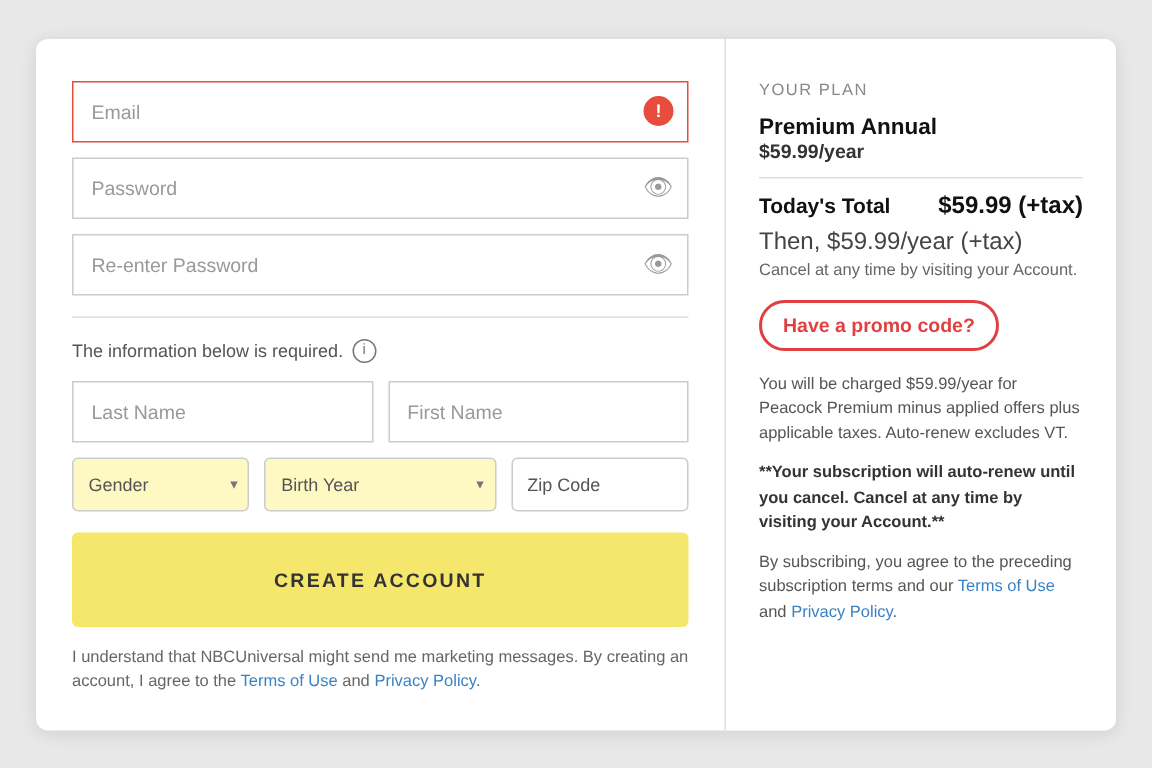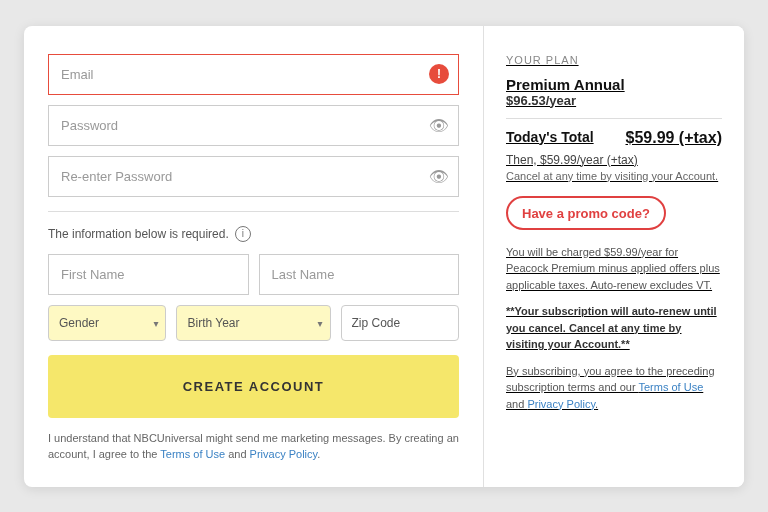--- a/index.html
+++ b/index.html
@@ -187,21 +187,20 @@
     .disclaimer a {
       color: #3b82c4;
       text-decoration: none;
     }
 
     
     .right-panel {
       width: 260px;
       padding: 28px 22px 24px 22px;
       background: #fff;
-      text-decoration: underline;
     }
     .your-plan-label {
       font-size: 11px;
       color: #888;
       letter-spacing: 1px;
       text-transform: uppercase;
       margin-bottom: 10px;
     }
     .plan-row {
       display: flex;
@@ -235,21 +234,21 @@
       font-size: 14px;
       font-weight: 700;
       color: #111;
     }
     .total-amount {
       font-size: 16px;
       font-weight: 700;
       color: #111;
     }
     .then-text {
-      font-size: 12px;
+      font-size: 16px;
       color: #444;
       margin-bottom: 3px;
     }
     .cancel-text {
       font-size: 11px;
       color: #666;
       margin-bottom: 14px;
     }
     .promo-container {
       display: inline-block;
@@ -323,24 +322,24 @@
 
       
       <div class="required-info">
         <span>The information below is required.</span>
         <span class="info-circle">i</span>
       </div>
 
       
       <div class="two-col">
         <div class="input-wrapper">
+          <input type="text" placeholder="Last Name" style="">
+        </div>
+        <div class="input-wrapper">
           <input type="text" placeholder="First Name" style="">
-        </div>
-        <div class="input-wrapper">
-          <input type="text" placeholder="Last Name" style="">
         </div>
       </div>
 
       
       <div class="three-col">
         <div class="select-wrapper">
           <select>
             <option>Gender</option>
             <option>Male</option>
             <option>Female</option>
@@ -373,21 +372,21 @@
       <div class="disclaimer">
         <span>I understand that NBCUniversal might send me marketing messages. By creating an account, I agree to the </span><a href="#">Terms of Use</a><span> and </span><a href="#">Privacy Policy</a><span>.</span>
       </div>
     </div>
 
     <div class="right-panel">
       <div class="your-plan-label">YOUR PLAN</div>
 
       <div class="plan-row">
         <span class="plan-name">Premium Annual</span>
-        <span class="plan-price">$96.53/year</span>
+        <span class="plan-price">$59.99/year</span>
       </div>
 
       <div class="plan-divider"></div>
 
       <div class="total-row">
         <span class="total-label">Today's Total</span>
         <span class="total-amount">$59.99 (+tax)</span>
       </div>
 
       <div class="then-text">Then, $59.99/year (+tax)</div>

